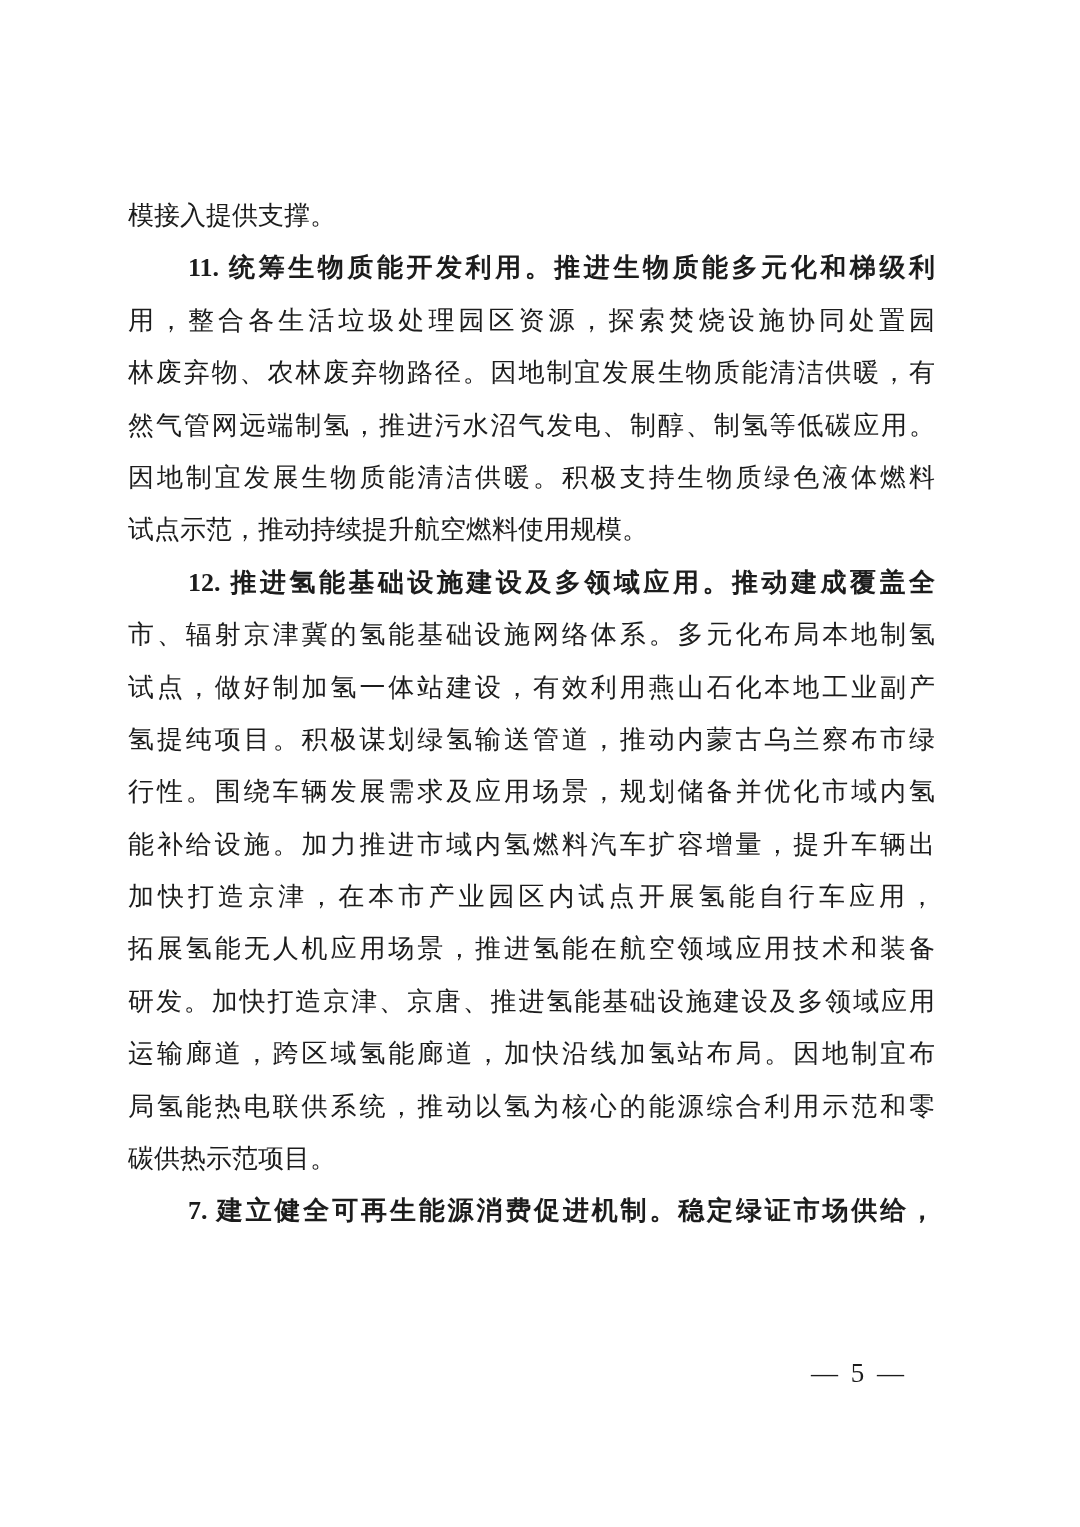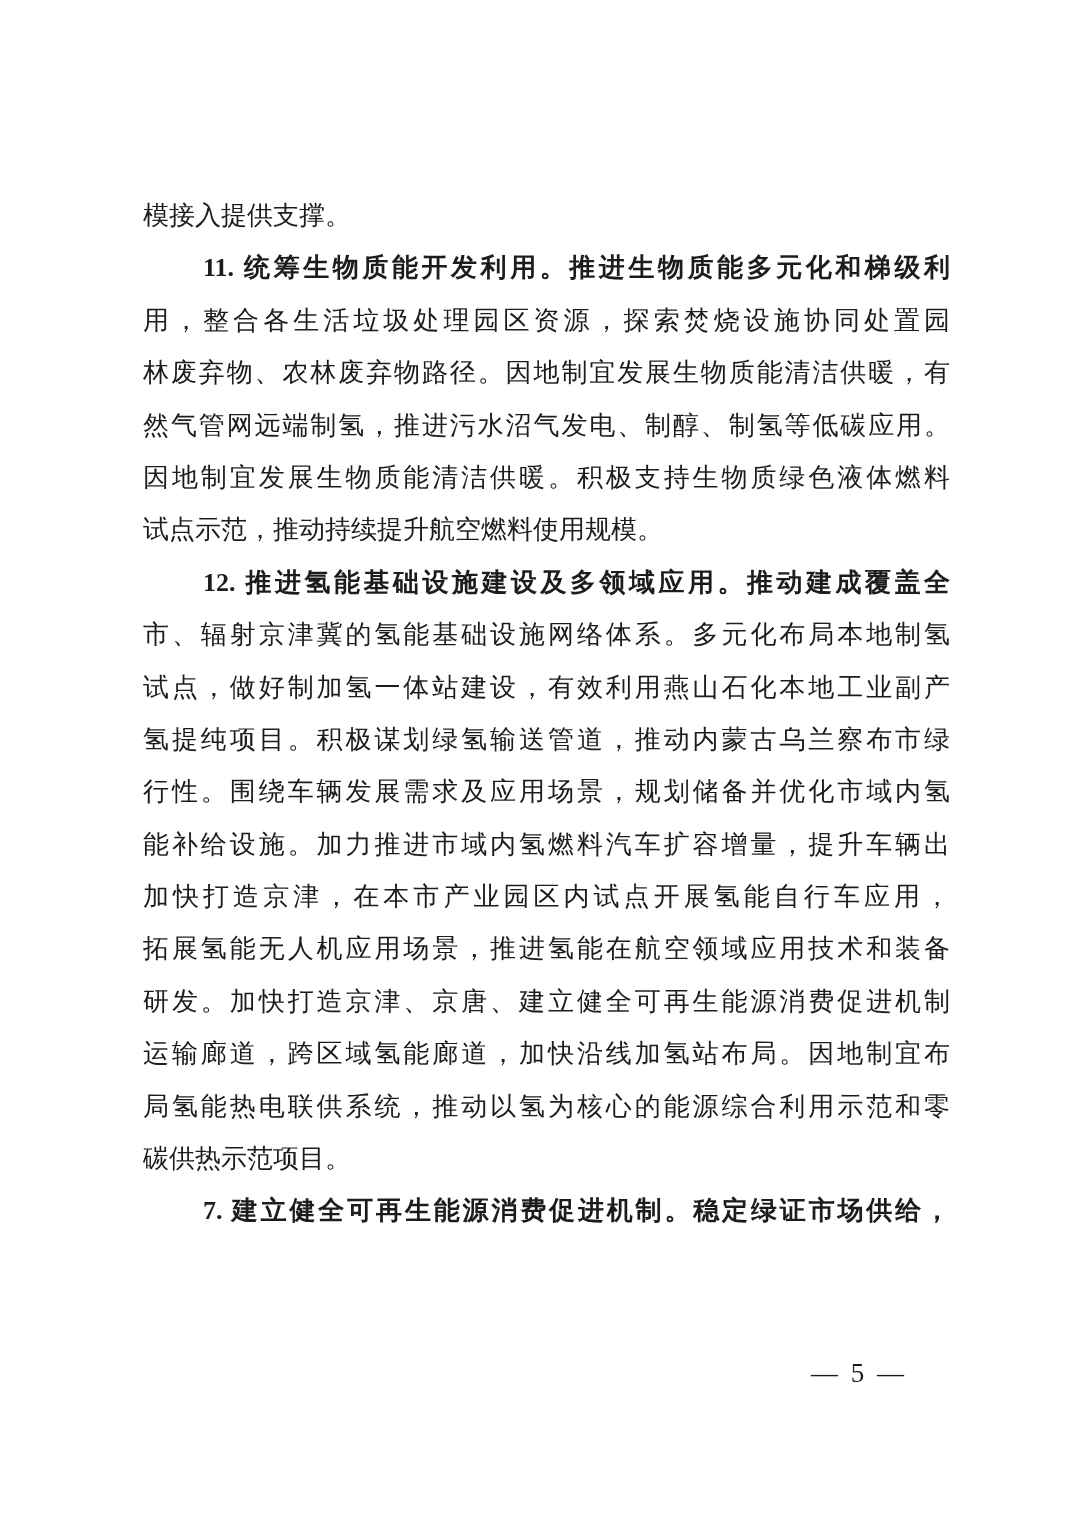--- a/index.html
+++ b/index.html
@@ -11,21 +11,21 @@
     position: relative;
     width: 1080px;
     height: 1527px;
     background: #ffffff;
     font-family: "Liberation Serif", "DejaVu Serif", serif;
     color: #1c1c1c;
     overflow: hidden;
   }
   .text-block {
     position: absolute;
-    left: 143px;
+    left: 128px;
     top: 190px;
     width: 807px;
   }
   .line {
     height: 52.4px;
     line-height: 52.4px;
     font-size: 26px;
     letter-spacing: 0;
     text-align: justify;
     text-align-last: justify;
@@ -62,20 +62,20 @@
     <div class="line">因地制宜发展生物质能清洁供暖。积极支持生物质绿色液体燃料</div>
     <div class="line last">试点示范，推动持续提升航空燃料使用规模。</div>
     <div class="line indent">12. 推进氢能基础设施建设及多领域应用。推动建成覆盖全</div>
     <div class="line">市、辐射京津冀的氢能基础设施网络体系。多元化布局本地制氢</div>
     <div class="line">试点，做好制加氢一体站建设，有效利用燕山石化本地工业副产</div>
     <div class="line">氢提纯项目。积极谋划绿氢输送管道，推动内蒙古乌兰察布市绿</div>
     <div class="line">行性。围绕车辆发展需求及应用场景，规划储备并优化市域内氢</div>
     <div class="line">能补给设施。加力推进市域内氢燃料汽车扩容增量，提升车辆出</div>
     <div class="line">加快打造京津，在本市产业园区内试点开展氢能自行车应用，</div>
     <div class="line">拓展氢能无人机应用场景，推进氢能在航空领域应用技术和装备</div>
-    <div class="line">研发。加快打造京津、京唐、建立健全可再生能源消费促进机制</div>
+    <div class="line">研发。加快打造京津、京唐、推进氢能基础设施建设及多领域应用</div>
     <div class="line">运输廊道，跨区域氢能廊道，加快沿线加氢站布局。因地制宜布</div>
     <div class="line">局氢能热电联供系统，推动以氢为核心的能源综合利用示范和零</div>
     <div class="line last">碳供热示范项目。</div>
     <div class="line indent">7. 建立健全可再生能源消费促进机制。稳定绿证市场供给，</div>
   </div>
   <div class="page-number">— 5 —</div>
 </div>
 
 </body></html>

